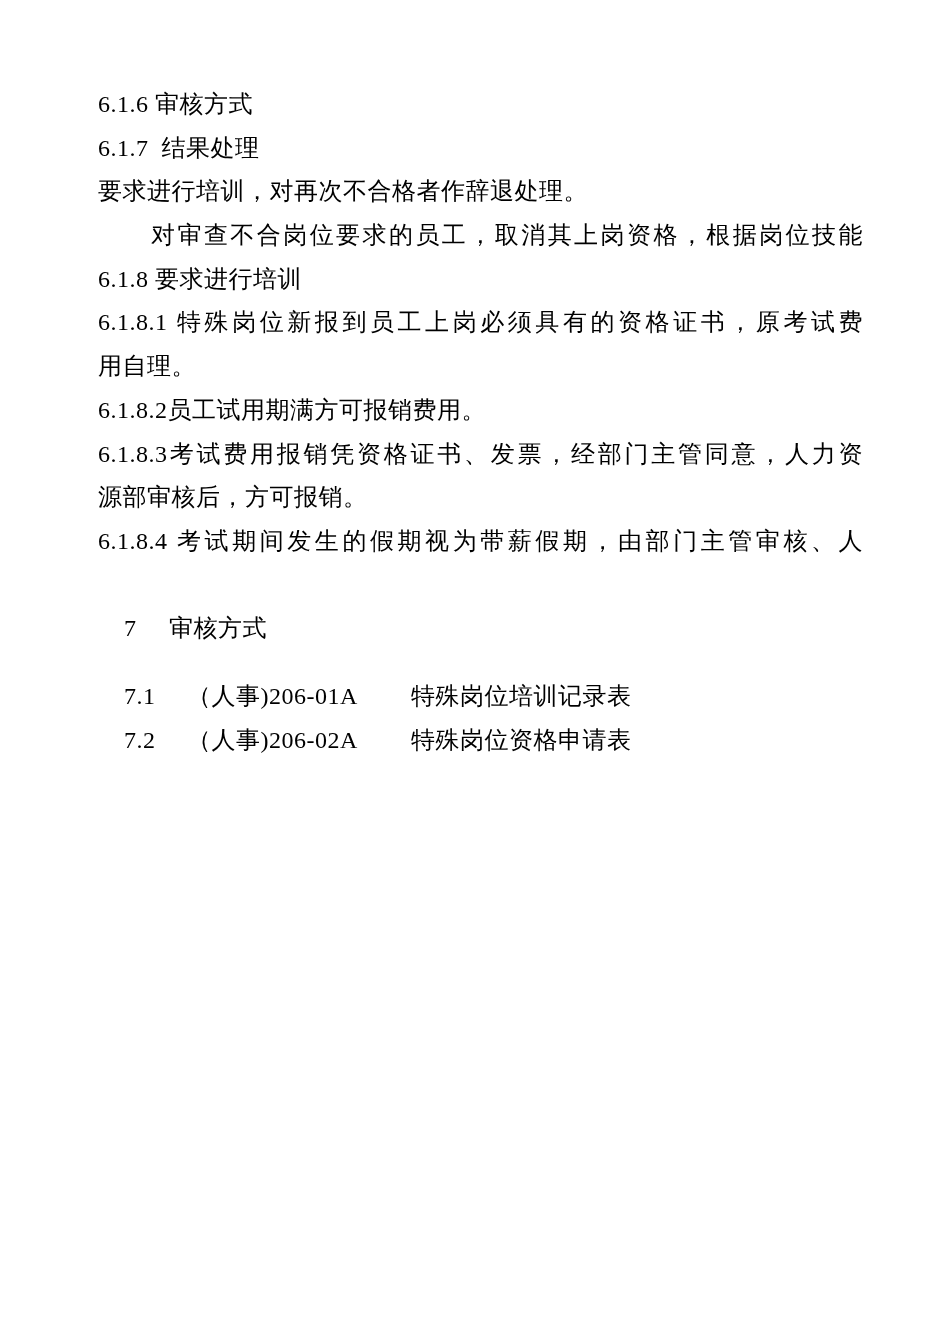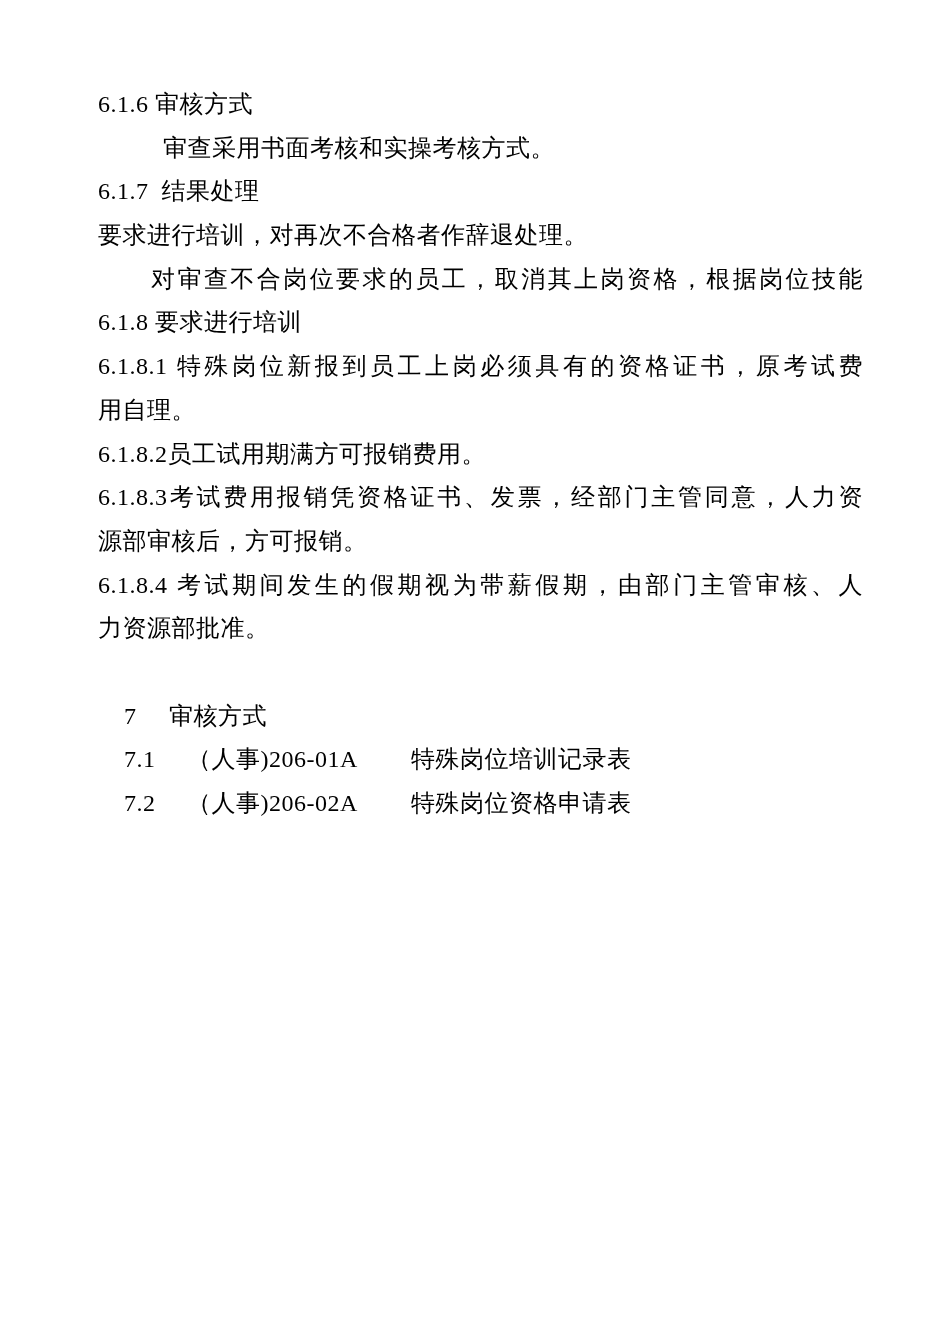--- a/index.html
+++ b/index.html
@@ -32,32 +32,31 @@
   .indent-a { padding-left: 65px; }
   .indent-b { padding-left: 53px; }
   
   .just {
     white-space: normal;
     text-align: justify;
     text-align-last: justify;
   }
   
   .rec-num   { display: inline-block; width: 63px;  }
-  .rec-code  { display: inline-block; width: 224px; }
+  .rec-code  { display: inline-block; width: 224px; margin-top: 24px; }
   .rec-title { display: inline-block; }
   .h7-num    { display: inline-block; width: 45px; }
 </style>
 </head>
 <body>
 
 <div class="doc">
 
   <div class="line">6.1.6 审核方式</div>
 
-  <div class="line indent-a">审查采用书面考核和实操考核方式。</div>
 
   <div class="line">6.1.7  结果处理</div>
 
   <div class="line">要求进行培训，对再次不合格者作辞退处理。</div>
 
   <div class="line indent-b just">对审查不合岗位要求的员工，取消其上岗资格，根据岗位技能</div>
 
   <div class="line">6.1.8 要求进行培训</div>
 
   <div class="line just">6.1.8.1 特殊岗位新报到员工上岗必须具有的资格证书，原考试费</div>
@@ -65,21 +64,20 @@
   <div class="line">用自理。</div>
 
   <div class="line">6.1.8.2员工试用期满方可报销费用。</div>
 
   <div class="line just">6.1.8.3考试费用报销凭资格证书、发票，经部门主管同意，人力资</div>
 
   <div class="line">源部审核后，方可报销。</div>
 
   <div class="line just">6.1.8.4 考试期间发生的假期视为带薪假期，由部门主管审核、人</div>
 
-  <div class="line">力资源部批准。</div>
 
   <div class="line">
     <span class="h7-num">7</span><span>审核方式</span>
   </div>
 
   <div class="line">
     <span class="rec-num">7.1</span><span class="rec-code">（人事)206-01A</span><span class="rec-title">特殊岗位培训记录表</span>
   </div>
 
   <div class="line">

